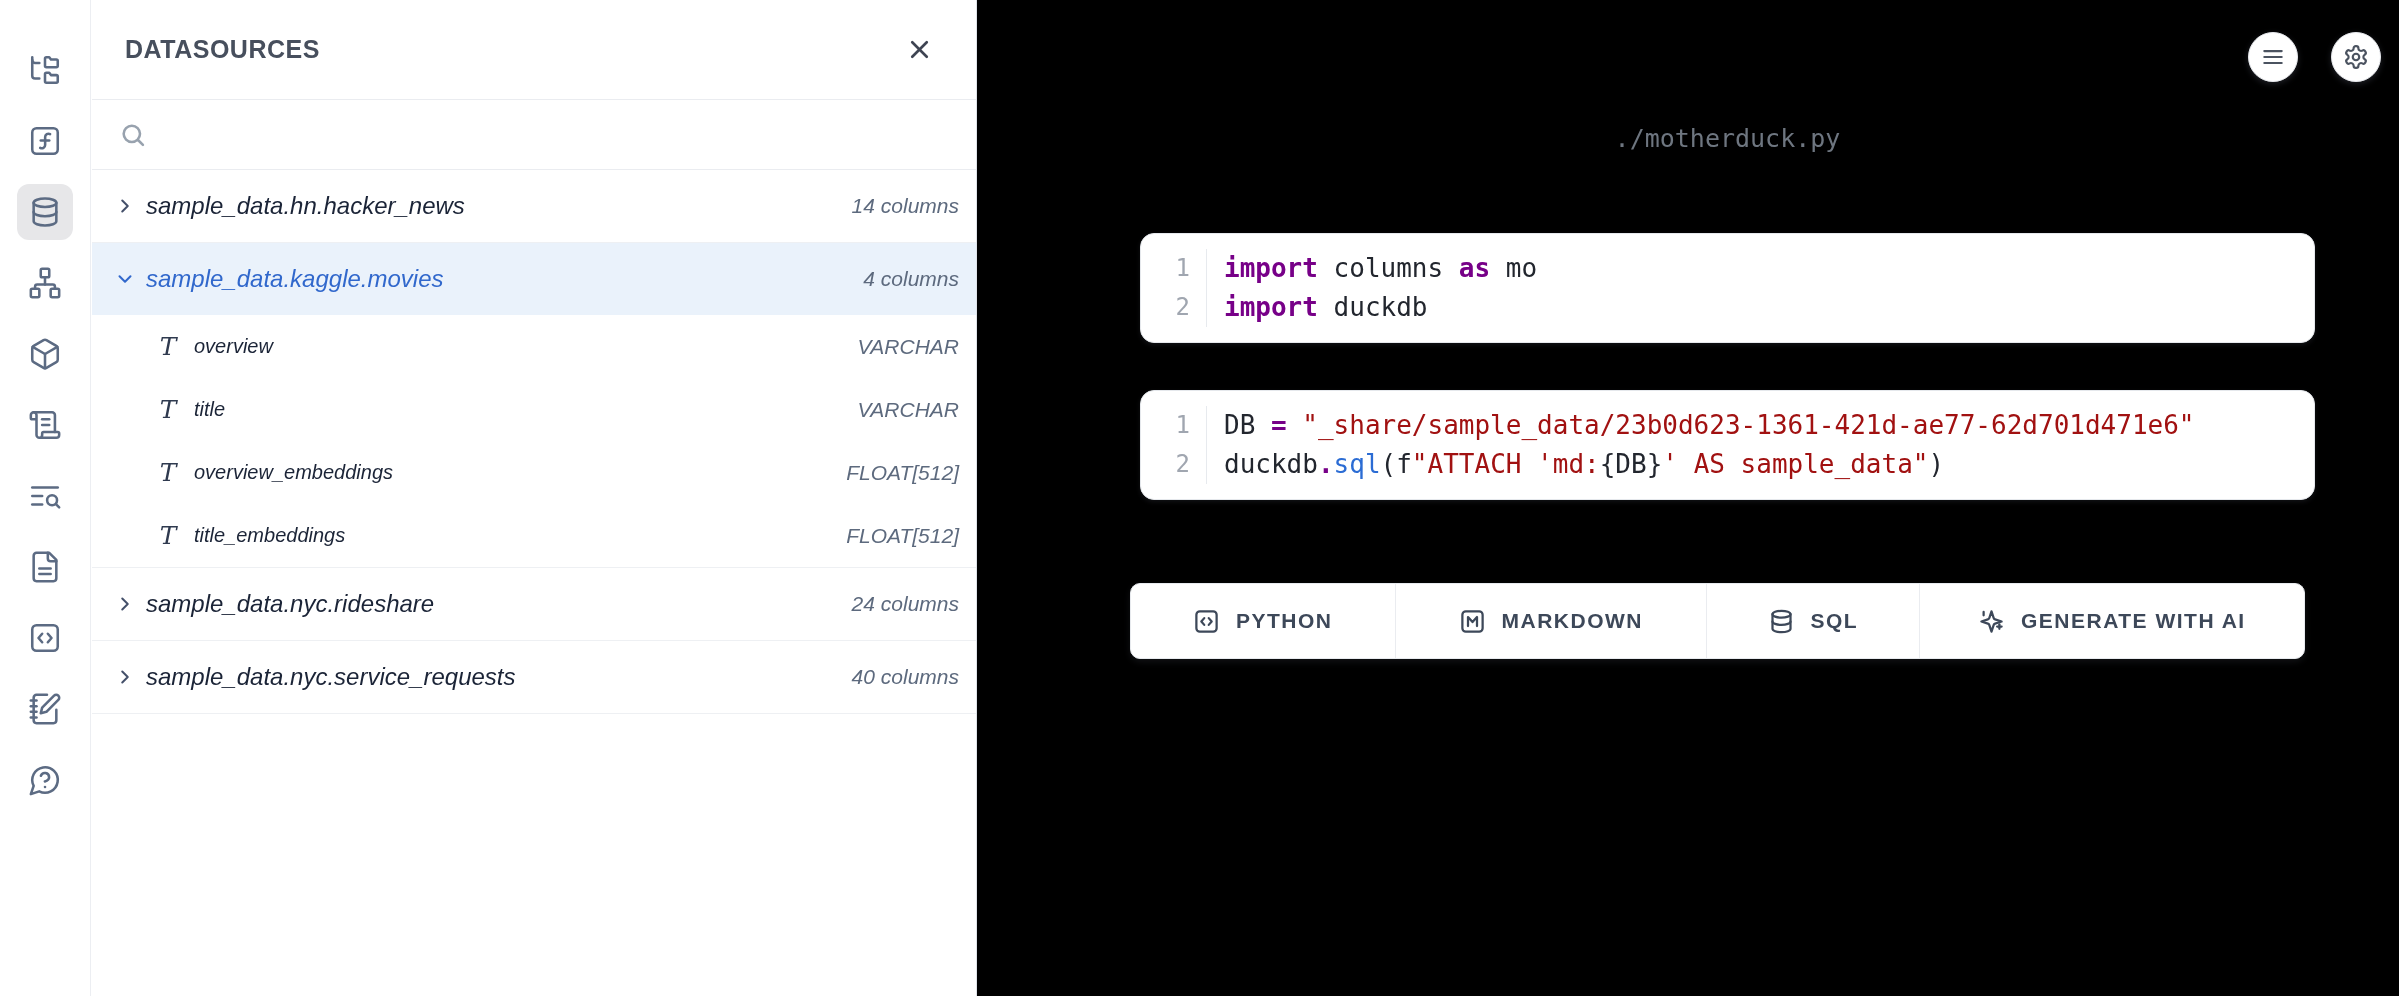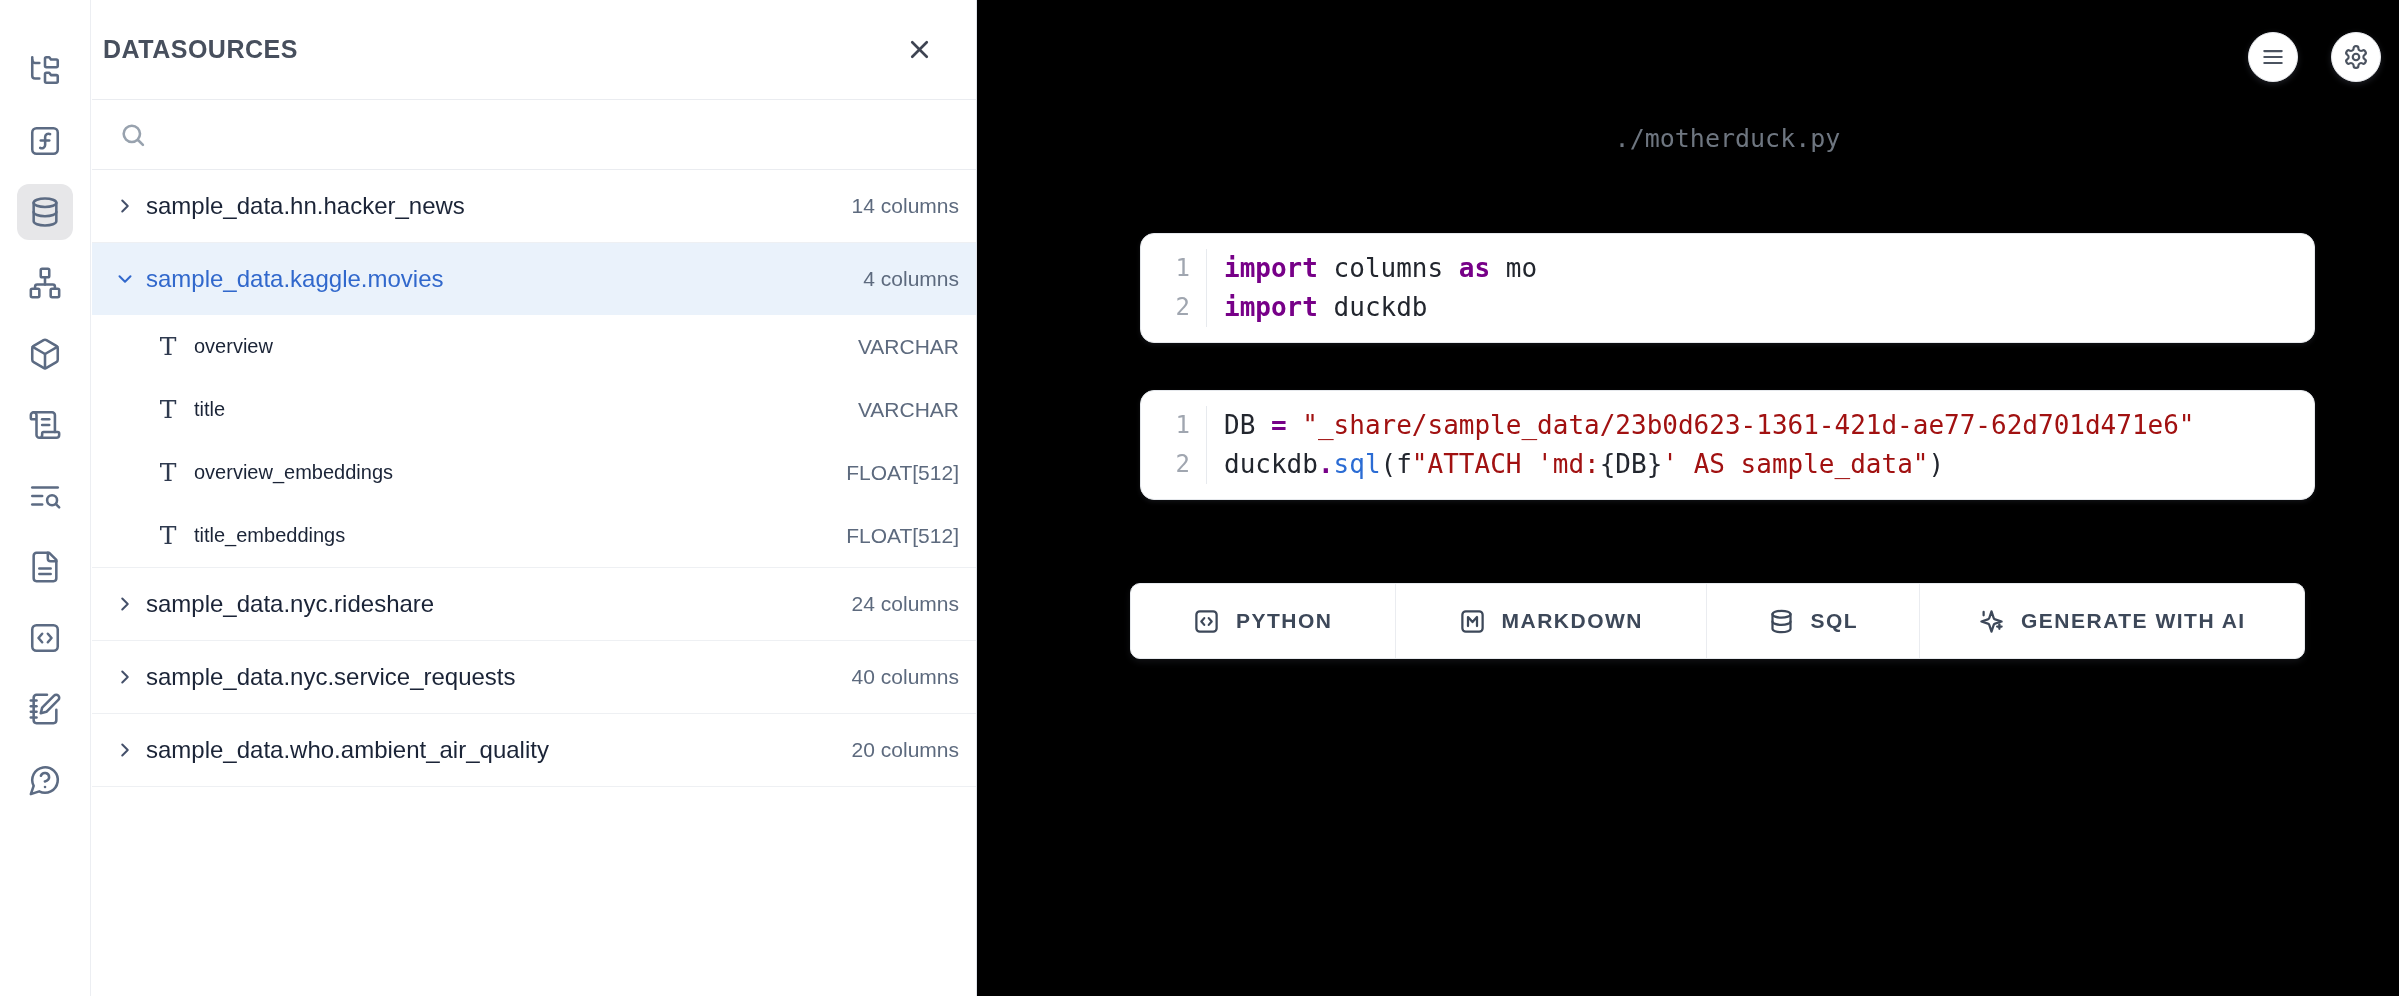--- a/index.html
+++ b/index.html
@@ -28,40 +28,40 @@
     stroke-width:1.8; stroke-linecap:round; stroke-linejoin:round;
   }
 
   
   .panel {
     position:absolute; left:92px; top:0; width:885px; height:996px;
     background:#fff; border-right:1px solid #dfe3e9;
   }
   .panel-header {
     height:100px; display:flex; align-items:center; justify-content:space-between;
-    padding:0 38px 0 11px; border-bottom:1px solid #eaecf0;
+    padding:0 38px 0 33px; border-bottom:1px solid #eaecf0;
   }
   .panel-title {
     margin:0; font-size:25px; font-weight:700; color:#474f5d; letter-spacing:.5px;
   }
   .close-btn { background:none; border:none; padding:4px; cursor:pointer; }
   .close-btn svg { width:29px; height:29px; fill:none; stroke:#3e4452; stroke-width:2.2; stroke-linecap:round; }
 
   .search-row {
     height:70px; display:flex; align-items:center; gap:19px;
     padding:0 27px; border-bottom:1px solid #eaecf0;
   }
   .search-row svg { width:28px; height:28px; fill:none; stroke:#98a2ae; stroke-width:2.2; stroke-linecap:round; }
   .search-input {
     flex:1; border:none; outline:none; font-size:25px; color:#333a46;
     font-family:"Liberation Sans", sans-serif; background:transparent;
   }
   .search-input::placeholder { color:#9aa5b1; }
 
-  .table-group { border-bottom:1px solid #eef0f3; }
+  .table-group { border-bottom:1px solid #eef0f3;font-style:italic; }
   .table-row {
     height:72px; display:flex; align-items:center;
     padding:0 17px 0 22px; cursor:pointer;
   }
   .table-row .chev { width:22px; height:22px; flex:0 0 auto; }
   .table-row .chev svg { width:22px; height:22px; fill:none; stroke:#44506a; stroke-width:2.2; stroke-linecap:round; stroke-linejoin:round; }
   .table-name { margin-left:10px; font-size:24px; color:#1b2437; }
   .table-count { margin-left:auto; font-size:21px; color:#5d6a7e; }
   .table-row.selected { background:#eaf2fb; }
   .table-row.selected .table-name { color:#3168cc; }
@@ -288,31 +288,20 @@
         <div class="table-row">
           <span class="chev">
             <svg viewBox="0 0 24 24">
               <path d="m9 6 6 6-6 6"></path>
             </svg>
           </span>
           <span class="table-name">sample_data.nyc.service_requests</span>
           <span class="table-count">40 columns</span>
         </div>
       </div>
-      <div class="table-group">
-        <div class="table-row">
-          <span class="chev">
-            <svg viewBox="0 0 24 24">
-              <path d="m9 6 6 6-6 6"></path>
-            </svg>
-          </span>
-          <span class="table-name">sample_data.who.ambient_air_quality</span>
-          <span class="table-count">20 columns</span>
-        </div>
-      </div>
     </div>
 </aside>
 
 <main class="content">
   <div class="top-actions" id="top-actions">
       <button class="icon-circle">
         <svg viewBox="0 0 24 24">
           <path d="M4 6.5h16"></path>
           <path d="M4 12h16"></path>
           <path d="M4 17.5h16"></path>

